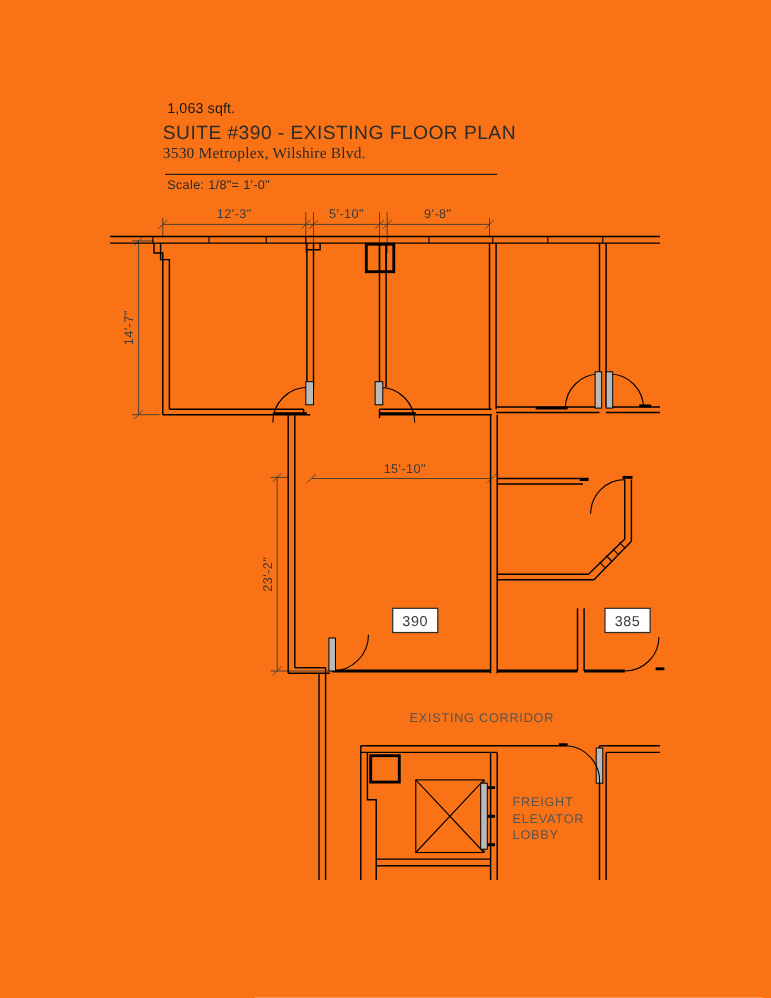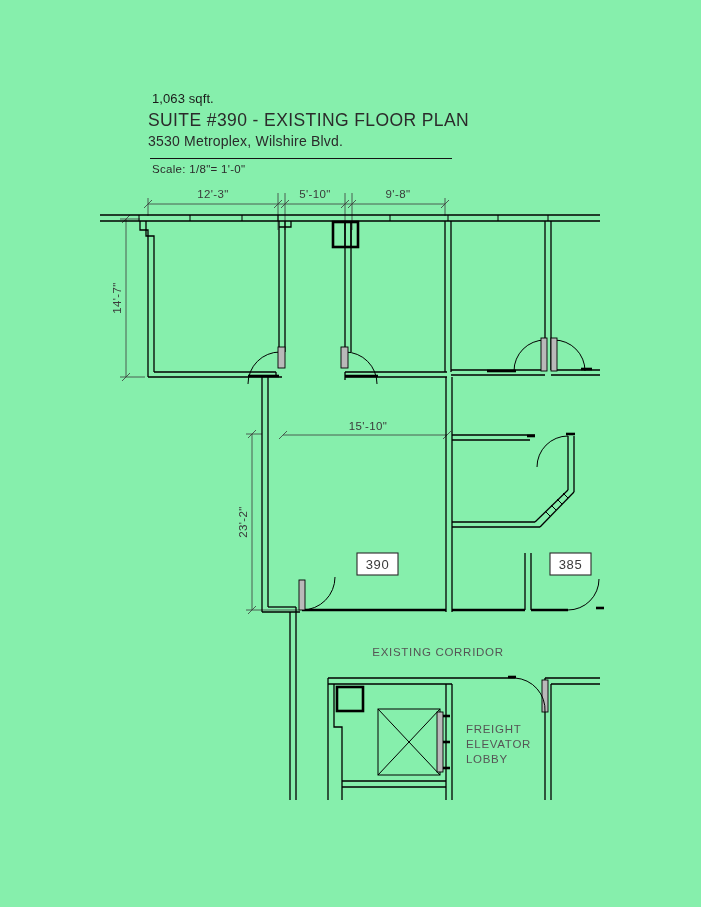--- a/index.html
+++ b/index.html
@@ -10,21 +10,21 @@
   body {
     width: 701px;
     height: 907px;
     position: relative;
     font-family: "Liberation Sans", sans-serif;
     overflow: hidden;
   }
   #sheet {
     position: absolute;
     inset: 0;
-    background: #86efac;
+    background: #f97316;
     padding-left: 24px;
   }
   .title-block {
     position: absolute;
     left: 148px;
     top: 92px;
     width: 310px;
   }
   .sqft {
     font-family: "Liberation Sans", sans-serif;
@@ -37,21 +37,21 @@
   .plan-title {
     font-family: "Liberation Sans", sans-serif;
     font-size: 17.5px;
     color: #2b2b2b;
     letter-spacing: 0.4px;
     line-height: 1.15;
     margin: 0;
     white-space: nowrap;
   }
   .plan-address {
-    font-family: Liberation Sans, sans-serif;
+    font-family: Liberation Serif, serif;
     font-size: 14px;
     color: #2b2b2b;
     letter-spacing: 0.2px;
     line-height: 1.15;
     margin: 3px 0 0 0;
     white-space: nowrap;
   }
   .rule {
     position: absolute;
     left: 150px;

